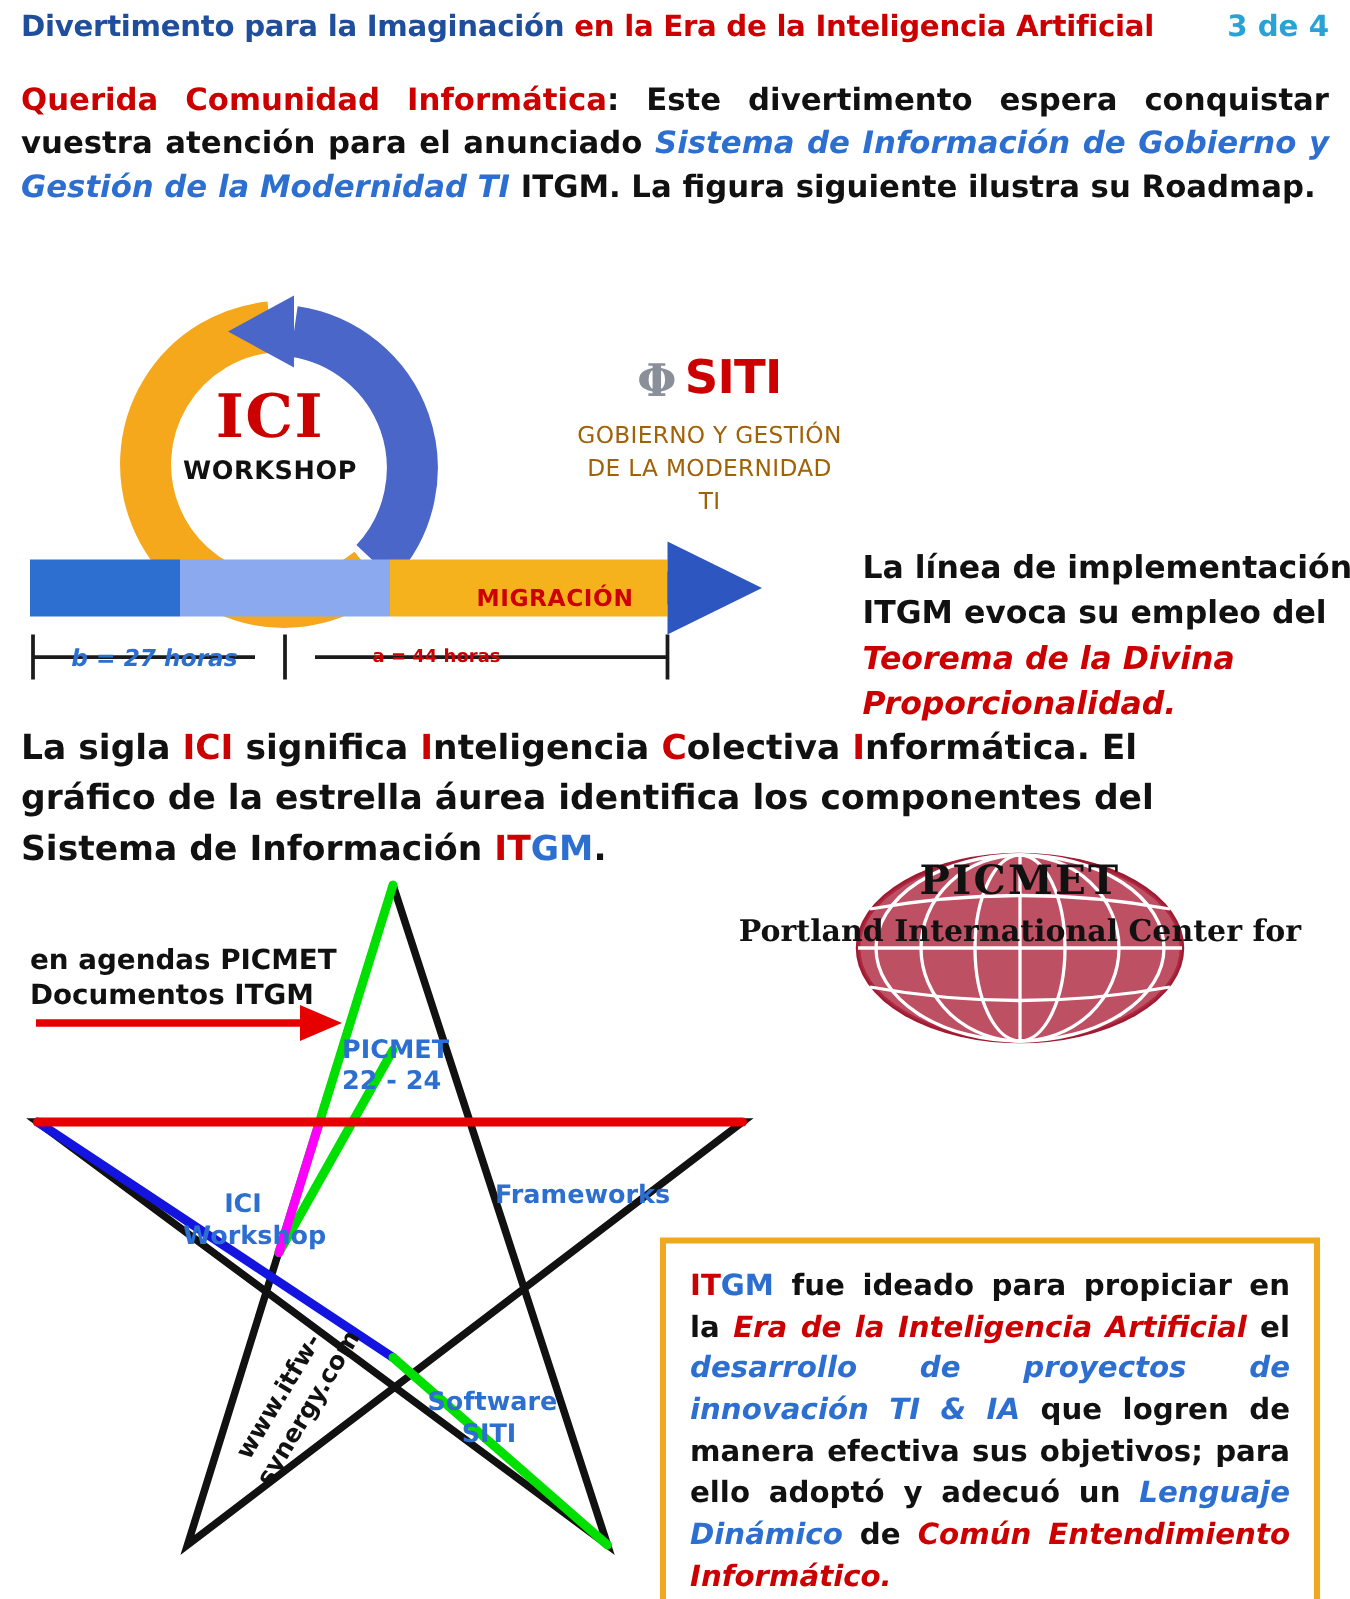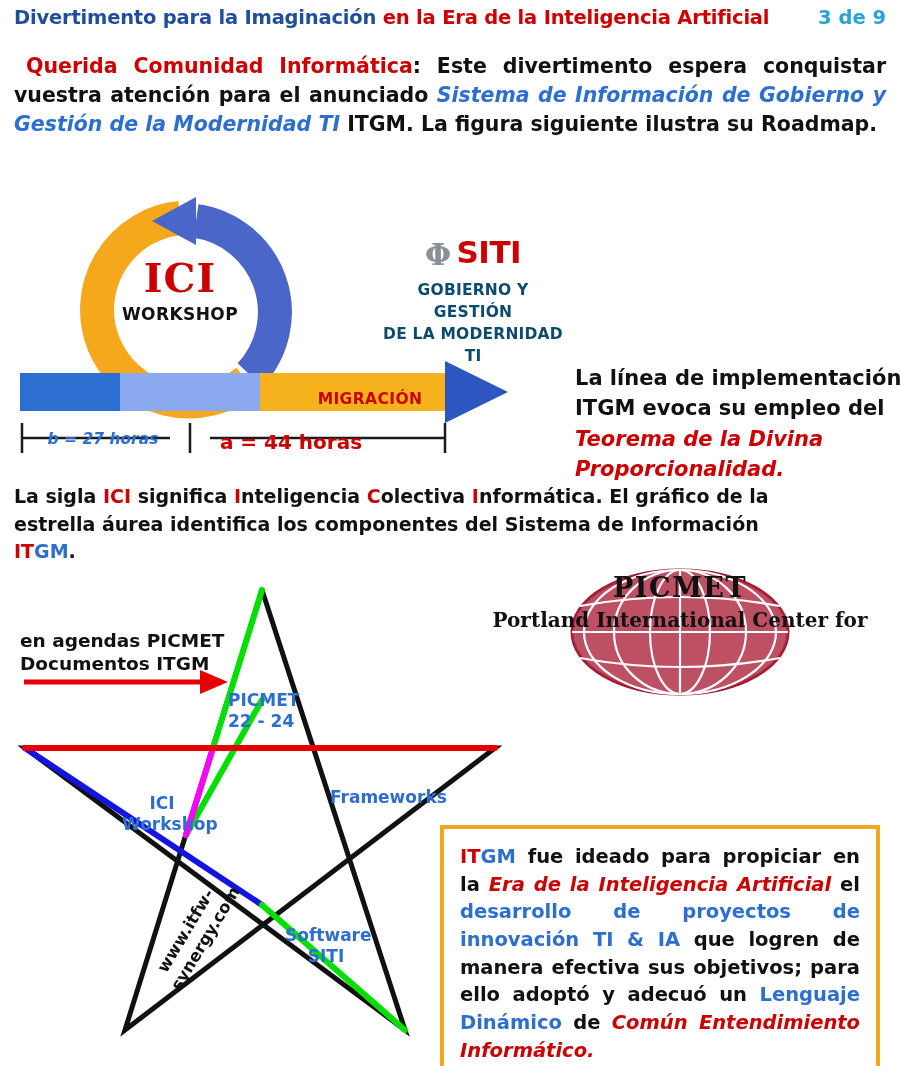--- a/index.html
+++ b/index.html
@@ -50,21 +50,21 @@
   .intro {
     position: absolute;
     left: 14px; top: 52px;
     width: 872px;
     font-size: 20.5px;
     font-weight: bold;
     line-height: 1.42;
     color: #111111;
     text-align: justify;
   }
-  .intro .red { color: #cc0000; margin-left: 12px; }
+  .intro .red { color: #cc0000; }
   .intro .blue-it {
     color: #2d6fd1;
     font-style: italic;
   }
 
   
   .roadmap {
     position: absolute;
     left: 0; top: 185px;
     width: 900px;
@@ -89,22 +89,22 @@
     display: inline-block;
     font-size: 30px;
     color: #8a8f99;
     font-family: "DejaVu Serif", serif;
     vertical-align: -2px;
     margin-right: 6px;
   }
   .rm-itgm .sub {
     margin-top: 9px;
     font-size: 15.5px;
-    font-weight: bold;
-    color: #0c4a6e;
+    font-weight: normal;
+    color: #a16207;
     line-height: 1.42;
     letter-spacing: 0.2px;
   }
 
   .rm-side {
     position: absolute;
     left: 527px; top: 178px;
     width: 360px;
     font-size: 21px;
     font-weight: bold;
@@ -156,31 +156,31 @@
     font-size: 15.5px;
     font-weight: bold;
     color: #2d6fd1;
     font-style: italic;
   }
   .rm-a {
     position: absolute;
     left: 196px; top: 245px;
     width: 190px;
     text-align: center;
-    font-size: 20px;
+    font-size: 12px;
     font-weight: bold;
     color: #cc0000;
   }
 
   
   .midpara {
     position: absolute;
     left: 14px; top: 483px;
     width: 760px;
-    font-size: 19px;
+    font-size: 23px;
     font-weight: bold;
     line-height: 1.45;
     color: #111111;
   }
   .midpara .red { color: #cc0000; }
   .midpara .blue { color: #2d6fd1; }
 
   
   .star-area {
     position: absolute;
@@ -270,30 +270,30 @@
     padding: 14px 16px 16px 16px;
     font-size: 19.5px;
     font-weight: bold;
     line-height: 1.42;
     color: #111111;
     text-align: justify;
   }
   .callout .red { color: #cc0000; }
   .callout .blue { color: #2d6fd1; }
   .callout .red-it { color: #cc0000; font-style: italic; }
-  .callout .blue-it { color: #2d6fd1; }
+  .callout .blue-it { color: #2d6fd1; font-style: italic; }
 </style>
 </head>
 <body>
 
 <div class="page">
 
   <div class="header">
     <div class="header-title"><span>Divertimento para la Imaginación </span><span class="red">en la Era de la Inteligencia Artificial</span></div>
-    <div class="header-page">3 de 9</div>
+    <div class="header-page">3 de 4</div>
   </div>
 
   <div class="intro"><span class="red">Querida Comunidad Informática</span><span>: Este divertimento espera conquistar vuestra atención para el anunciado </span><span class="blue-it">Sistema de Información de Gobierno y  Gestión de la Modernidad TI</span><span> ITGM. La figura siguiente ilustra su Roadmap.</span></div>
 
   <div class="roadmap">
     <svg width="900" height="290" viewBox="0 0 900 290">
 
       <g>
         <path d="M 180 33 A 92 92 0 1 0 247 196" fill="none" stroke="#f5a81c" stroke-width="34" stroke-linecap="butt"></path>
       </g>

